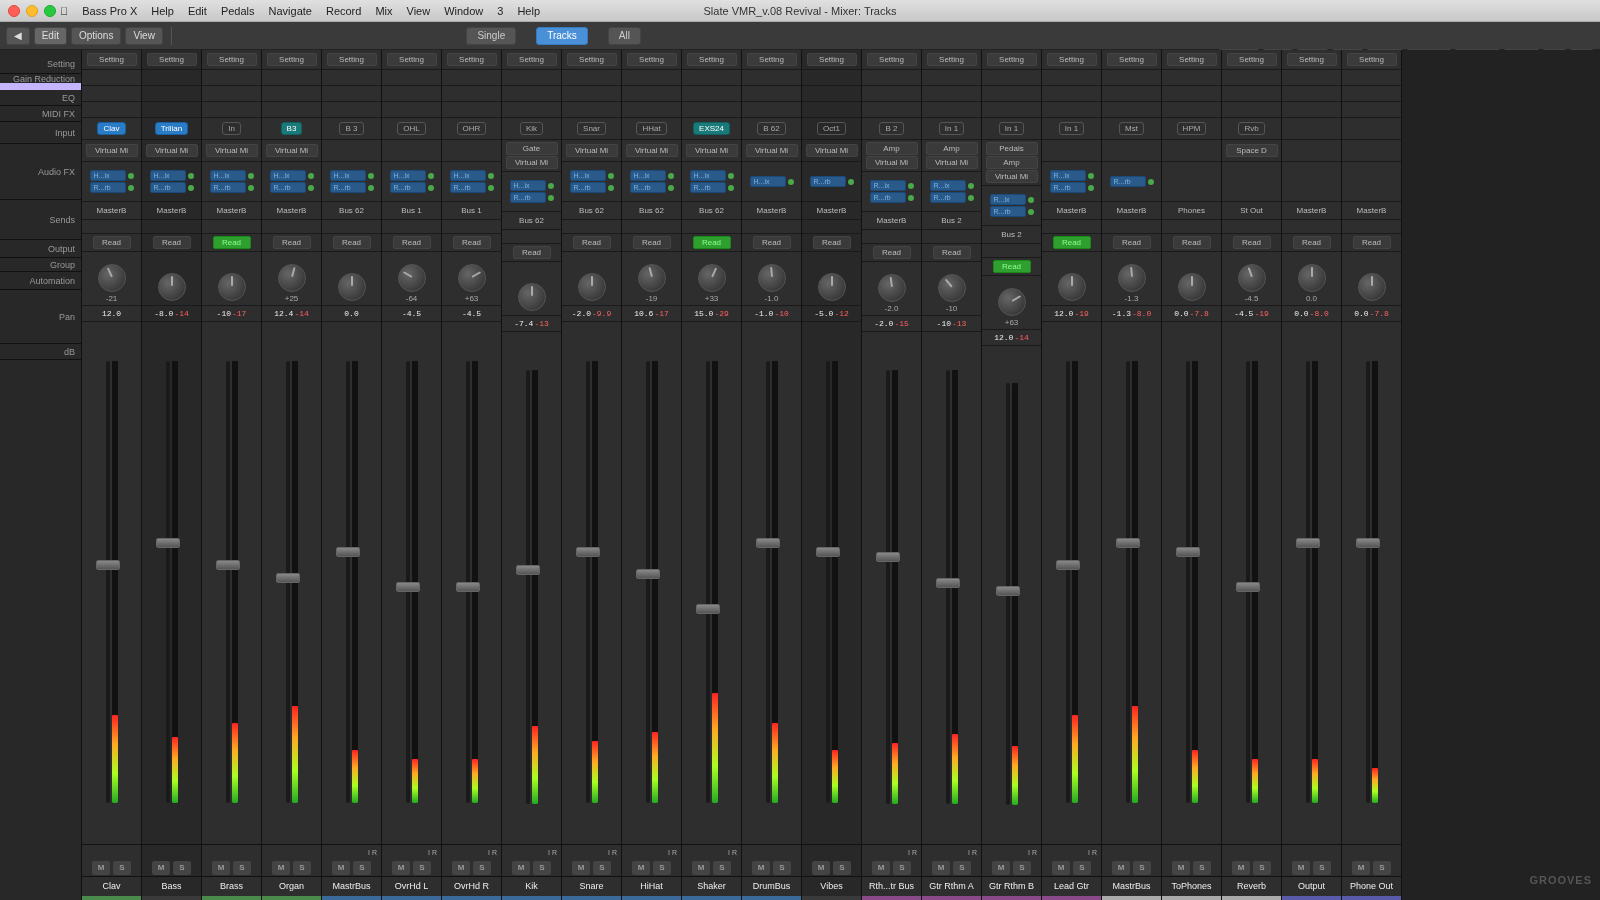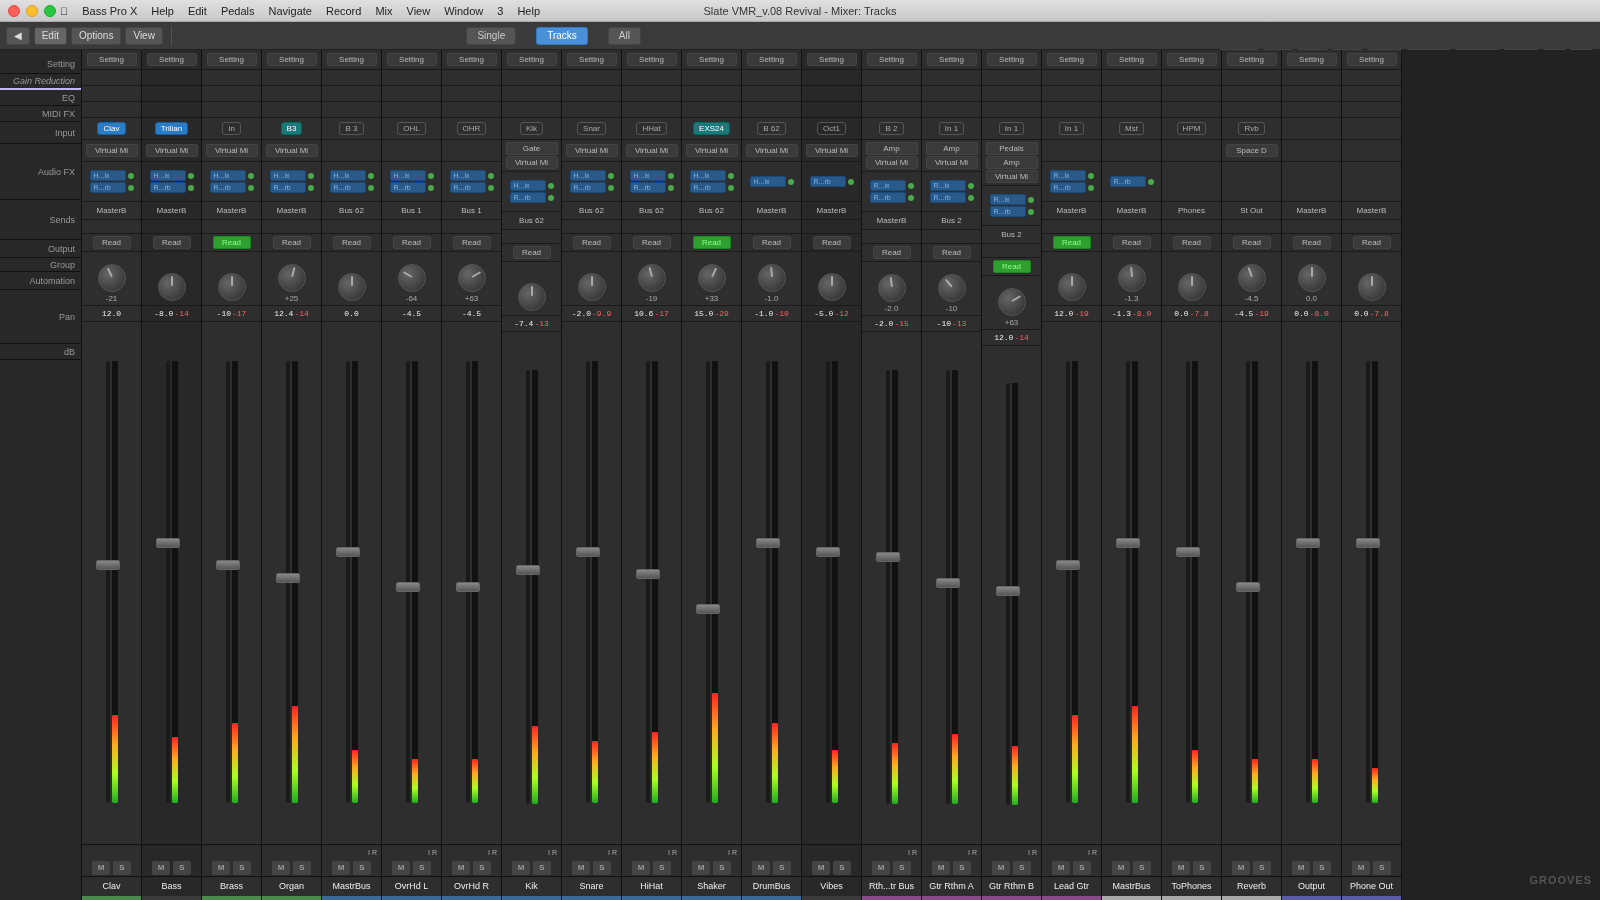--- a/index.html
+++ b/index.html
@@ -561,21 +561,21 @@
     <button class="chan-type-btn">MIDI</button>
     <button class="chan-type-btn">☷</button>
     <button class="chan-type-btn">☰</button>
   </div>
 </div>
 
 <div id="mixer">
 
   <div id="labels">
     <div style="height:20px; border-bottom:1px solid #111;" class="label-row">Setting</div>
-    <div style="height:16px; border-bottom:2px solid #c4b5fd;font-style:italic;" class="label-row">Gain Reduction</div>
+    <div style="height:16px; border-bottom:7px solid #c4b5fd;" class="label-row">Gain Reduction</div>
     <div style="height:16px; border-bottom:1px solid #111;" class="label-row">EQ</div>
     <div style="height:16px; border-bottom:1px solid #111;" class="label-row">MIDI FX</div>
     <div style="height:22px; border-bottom:1px solid #111;" class="label-row">Input</div>
     <div style="height:56px; border-bottom:1px solid #111;" class="label-row">Audio FX</div>
     <div style="height:40px; border-bottom:1px solid #111;" class="label-row">Sends</div>
     <div style="height:18px; border-bottom:1px solid #111;" class="label-row">Output</div>
     <div style="height:14px; border-bottom:1px solid #111;" class="label-row">Group</div>
     <div style="height:18px; border-bottom:1px solid #111;" class="label-row">Automation</div>
     <div style="height:54px; border-bottom:1px solid #111;padding-left:7px;" class="label-row">Pan</div>
     <div style="height:16px; border-bottom:1px solid #111;" class="label-row">dB</div>

